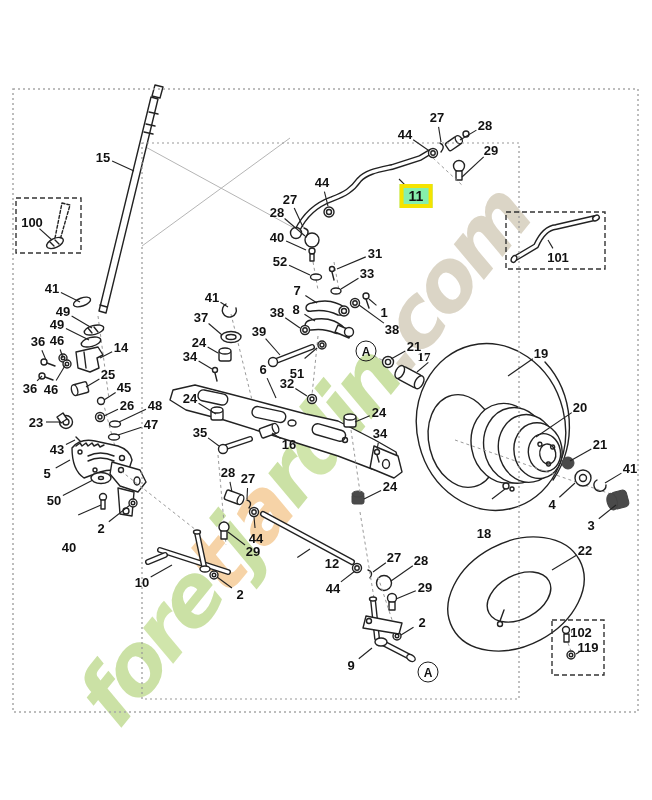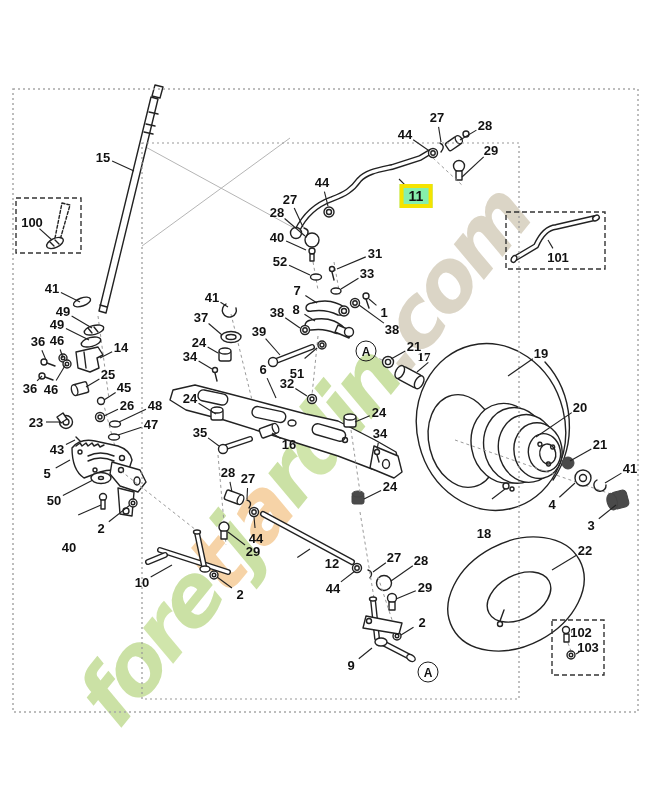--- a/index.html
+++ b/index.html
@@ -468,21 +468,21 @@
       <div class="callout hl" style="left: 416px; top: 196px;">11</div>
       <div class="callout" style="left: 558px; top: 257px;">101</div>
       <div class="callout" style="left: 580px; top: 407px;">20</div>
       <div class="callout" style="left: 600px; top: 444px;">21</div>
       <div class="callout" style="left: 630px; top: 468px;">41</div>
       <div class="callout" style="left: 552px; top: 504px;">4</div>
       <div class="callout" style="left: 591px; top: 525px;">3</div>
       <div class="callout" style="left: 484px; top: 533px;">18</div>
       <div class="callout" style="left: 585px; top: 550px;">22</div>
       <div class="callout" style="left: 581px; top: 632px;">102</div>
-      <div class="callout" style="left: 588px; top: 647px;">103</div>
+      <div class="callout" style="left: 588px; top: 647px;">119</div>
       <div class="callout" style="left: 228px; top: 472px;">28</div>
       <div class="callout" style="left: 248px; top: 478px;">27</div>
       <div class="callout" style="left: 256px; top: 538px;">44</div>
       <div class="callout" style="left: 253px; top: 551px;">29</div>
       <div class="callout" style="left: 240px; top: 594px;">2</div>
       <div class="callout" style="left: 289px; top: 563px; margin-left: 43px;">12</div>
       <div class="callout" style="left: 333px; top: 588px;">44</div>
       <div class="callout" style="left: 394px; top: 557px;">27</div>
       <div class="callout" style="left: 421px; top: 560px;">28</div>
       <div class="callout" style="left: 425px; top: 587px;">29</div>

